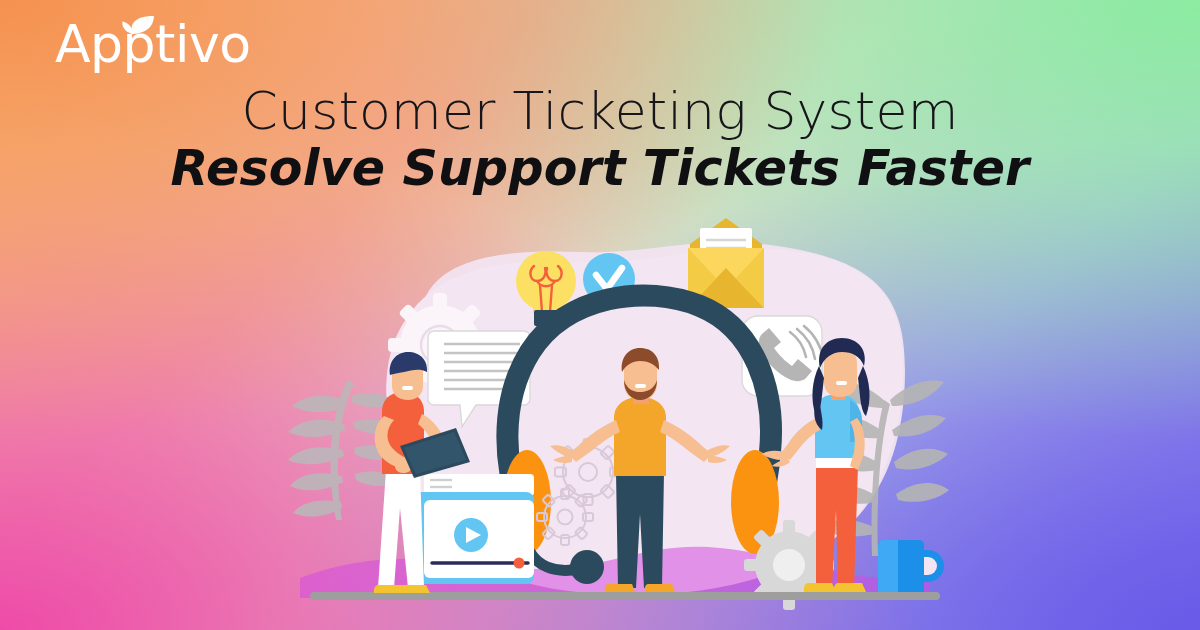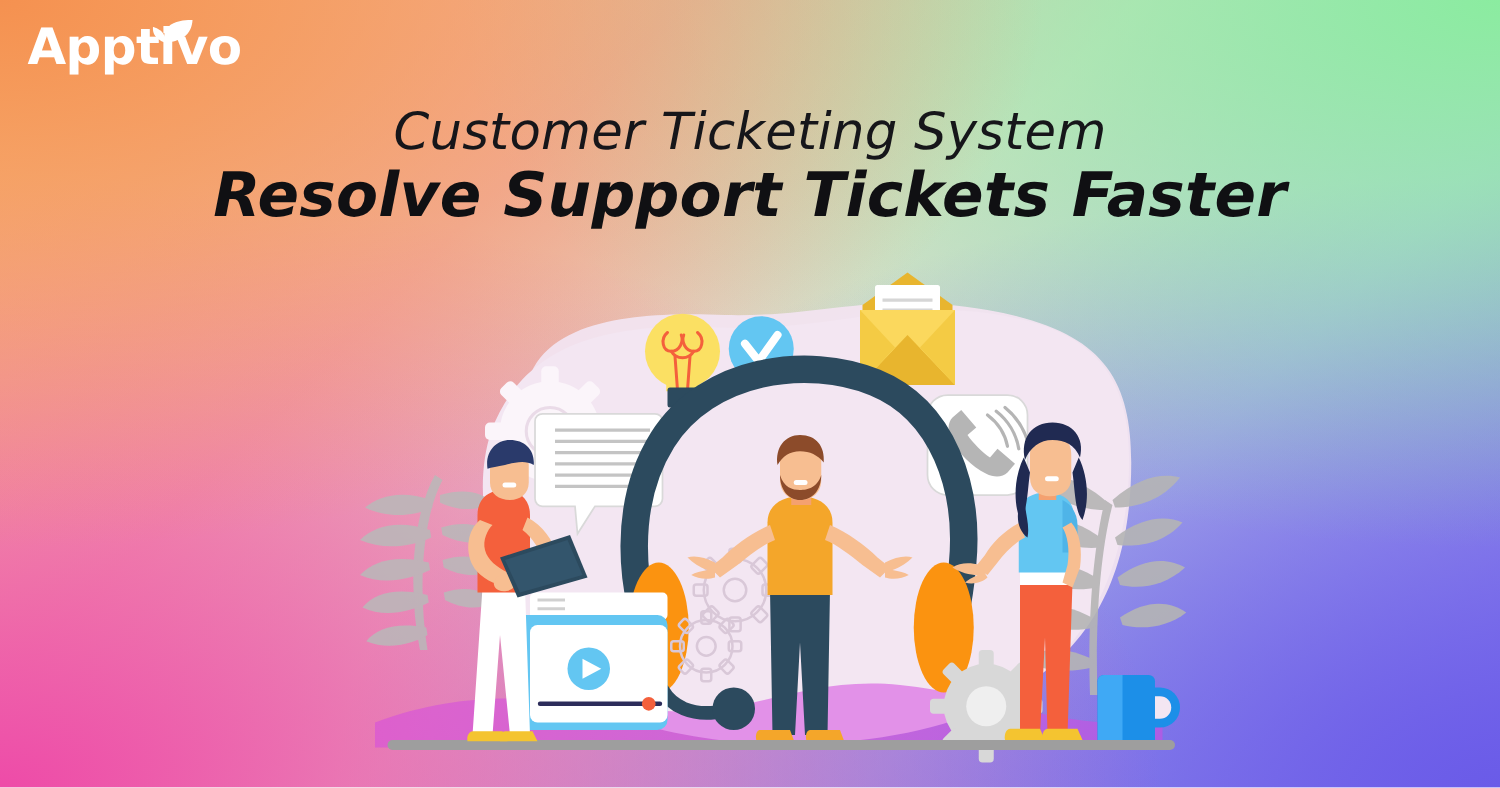--- a/index.html
+++ b/index.html
@@ -13,30 +13,30 @@
       radial-gradient(120% 120% at 0% 0%,   rgba(245,145,80,1) 0%, rgba(245,145,80,0) 58%),
       radial-gradient(120% 120% at 100% 0%, rgba(139,236,160,1) 0%, rgba(139,236,160,0) 58%),
       radial-gradient(125% 125% at 0% 100%, rgba(238,75,168,1) 0%, rgba(238,75,168,0) 62%),
       radial-gradient(125% 125% at 100% 100%, rgba(106,91,232,1) 0%, rgba(106,91,232,0) 62%),
       linear-gradient(135deg,#f9c98a 0%,#f0b7b0 30%,#dfdcd0 50%,#bcc9e8 72%,#8d7ef0 100%);
   }
 
   
   .logo{position:absolute;left:22px;top:18px;display:flex;align-items:flex-end;}
   .logo-text{
-    font-size:40px;font-weight:700;color:#ffffff;letter-spacing:-.5px;
-    line-height:1;font-family:"DejaVu Sans", sans-serif;
+    font-size:52px;font-weight:400;color:#ffffff;letter-spacing:-.5px;
+    line-height:1;font-family:"DejaVu Sans", sans-serif;margin-left:33px;
   }
   .leaf{position:absolute;left:99px;top:-3px;width:34px;height:22px;}
 
   
   .headings{position:absolute;left:0;top:84px;width:1200px;text-align:center;}
   .h-line1{
-    font-size:41px;font-weight:300;color:#16161a;letter-spacing:.2px;
-    line-height:1.07;font-family:"DejaVu Sans", sans-serif;font-style:italic;
+    font-size:52px;font-weight:300;color:#16161a;letter-spacing:.2px;
+    line-height:1.07;font-family:"DejaVu Sans", sans-serif;
   }
   .h-line2{
     font-size:49px;font-weight:700;color:#101013;letter-spacing:.2px;
     line-height:1.2;font-family:"DejaVu Sans", sans-serif;font-style:italic;
   }
 
   
   .illus{position:absolute;left:0;top:0;width:1200px;height:630px;}
 </style>
 </head>

